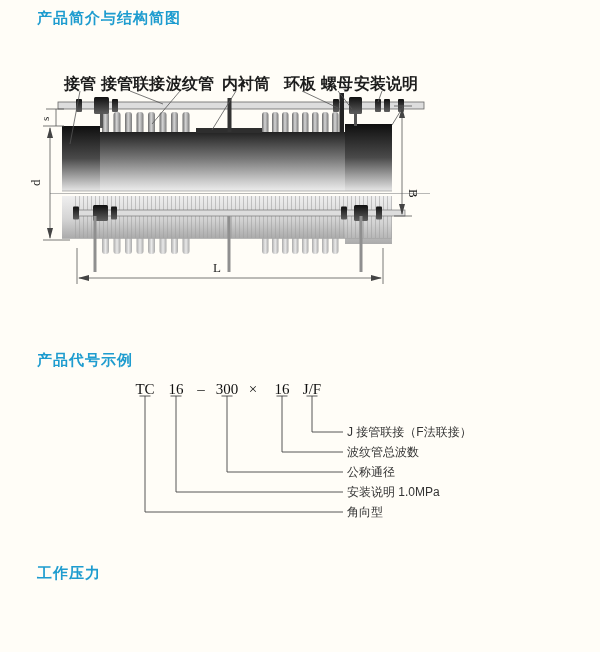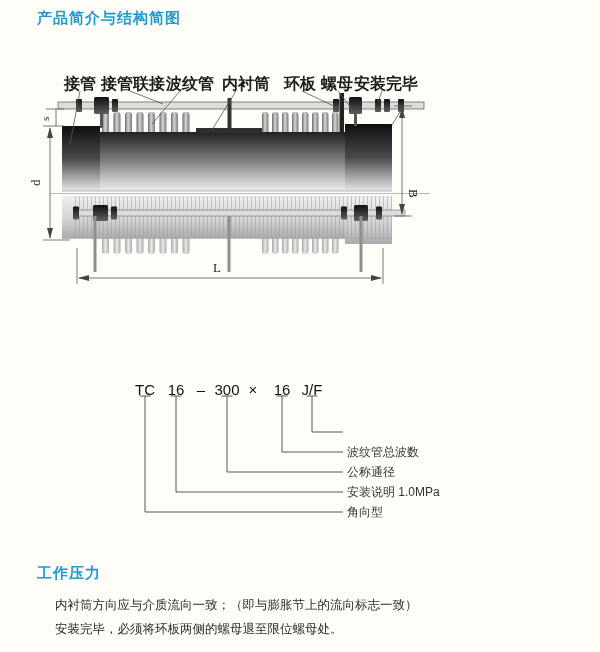--- a/index.html
+++ b/index.html
@@ -14,21 +14,21 @@
   #title-intro{top:9px}
   #title-code{top:351px}
   #title-install{top:564px}
   .part-label{
     position:absolute;top:74px;transform:translateX(-50%);
     font-size:16px;font-weight:600;color:#1c1c1c;white-space:nowrap;
   }
   .diagram-svg{position:absolute;left:30px;top:68px;width:420px;height:230px;}
   .token{
     position:absolute;top:381px;transform:translateX(-50%);
-    font-family:Liberation Sans, sans-serif;font-size:15px;color:#111;
+    font-family:Liberation Serif, serif;font-size:15px;color:#111;
     white-space:nowrap;
   }
   .callout-svg{position:absolute;left:135px;top:392px;width:212px;height:128px;}
   .callout-label{
     position:absolute;left:347px;font-size:12px;color:#333;white-space:nowrap;line-height:15px;
   }
   .note-line{
     position:absolute;left:55px;font-size:12.5px;font-weight:500;color:#2b2b2b;
     white-space:nowrap;line-height:16px;
   }
@@ -40,21 +40,21 @@
 <div class="page">
 
   <div class="sec-title" id="title-intro">产品简介与结构简图</div>
 
   <span class="part-label" style="left:80px">接管</span>
   <span class="part-label" style="left:133px">接管联接</span>
   <span class="part-label" style="left:190px">波纹管</span>
   <span class="part-label" style="left:246px">内衬筒</span>
   <span class="part-label" style="left:300px">环板</span>
   <span class="part-label" style="left:337px">螺母</span>
-  <span class="part-label" style="left:386px">安装完毕</span>
+  <span class="part-label" style="left:386px">安装说明</span>
 
   <svg class="diagram-svg" viewBox="0 0 420 230">
     <defs>
       <linearGradient id="gBody" x1="0" y1="0" x2="0" y2="1">
         <stop offset="0" stop-color="#222"></stop>
           <stop offset="0.45" stop-color="#777"></stop>
         <stop offset="0.82" stop-color="#c9c9c9"></stop>
           <stop offset="1" stop-color="#ededed"></stop>
       </linearGradient>
       <linearGradient id="gPipe" x1="0" y1="0" x2="0" y2="1">
@@ -213,20 +213,21 @@
       <line x1="47" y1="180" x2="47" y2="216"></line>
       <line x1="353" y1="180" x2="353" y2="216"></line>
       <line x1="49" y1="210" x2="351" y2="210" marker-start="url(#as)" marker-end="url(#ae)"></line>
     </g>
     <text class="dim-text" font-size="11" transform="rotate(-90 19 53)" x="19" y="53">s</text>
     <text class="dim-text" font-size="13" transform="rotate(-90 10 118)" x="10" y="118">d</text>
     <text class="dim-text" font-size="13" transform="rotate(90 379 121)" x="379" y="121">B</text>
     <text class="dim-text" font-size="13" x="183" y="204">L</text>
   </svg>
 
+  <div class="sec-title" id="title-code">产品代号示例</div>
 
   <span class="token" style="left:145px">TC</span>
   <span class="token" style="left:176px">16</span>
   <span class="token" style="left:201px">–</span>
   <span class="token" style="left:227px">300</span>
   <span class="token" style="left:253px">×</span>
   <span class="token" style="left:282px">16</span>
   <span class="token" style="left:312px">J/F</span>
 
   <svg class="callout-svg" viewBox="0 0 212 128">
@@ -237,23 +238,22 @@
       <line x1="141.5" y1="4" x2="152.5" y2="4"></line>
       <line x1="171.5" y1="4" x2="182.5" y2="4"></line>
       <polyline points="10,4 10,120 208,120"></polyline>
       <polyline points="41,4 41,100 208,100"></polyline>
       <polyline points="92,4 92,80 208,80"></polyline>
       <polyline points="147,4 147,60 208,60"></polyline>
       <polyline points="177,4 177,40 208,40"></polyline>
     </g>
   </svg>
 
+  <span class="callout-label" style="top:425px">J 接管联接（F法联接）</span>
   <span class="callout-label" style="top:445px">波纹管总波数</span>
   <span class="callout-label" style="top:465px">公称通径</span>
   <span class="callout-label" style="top:485px">安装说明 1.0MPa</span>
   <span class="callout-label" style="top:505px">角向型</span>
 
   <div class="sec-title" id="title-install">工作压力</div>
 
-  <div class="note-line" style="top:597px">内衬筒方向应与介质流向一致；（即与膨胀节上的流向标志一致）</div>
-  <div class="note-line" style="top:621px">安装完毕，必须将环板两侧的螺母退至限位螺母处。</div>
 
 </div>
 
 </body></html>

